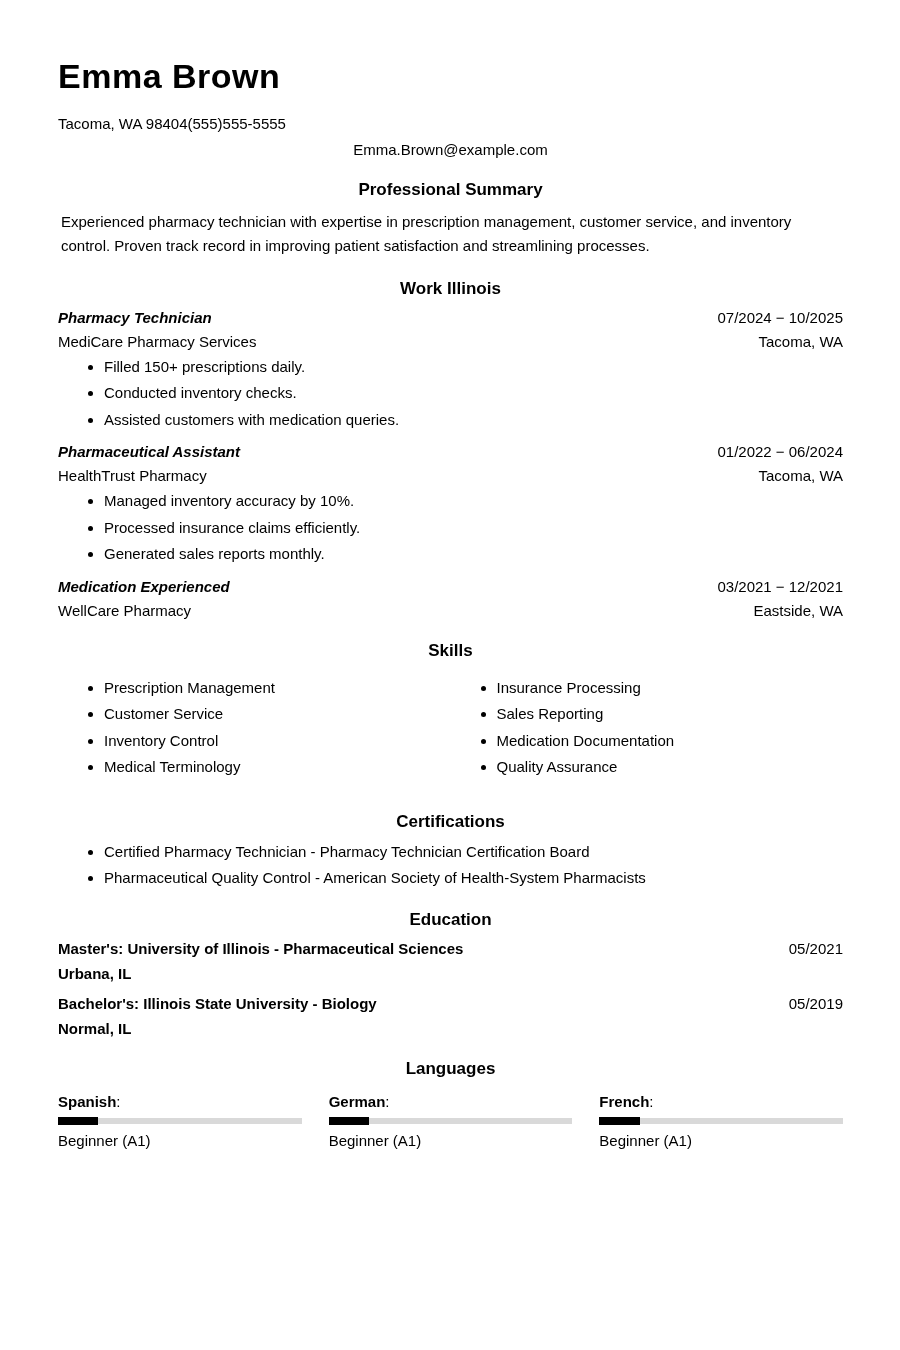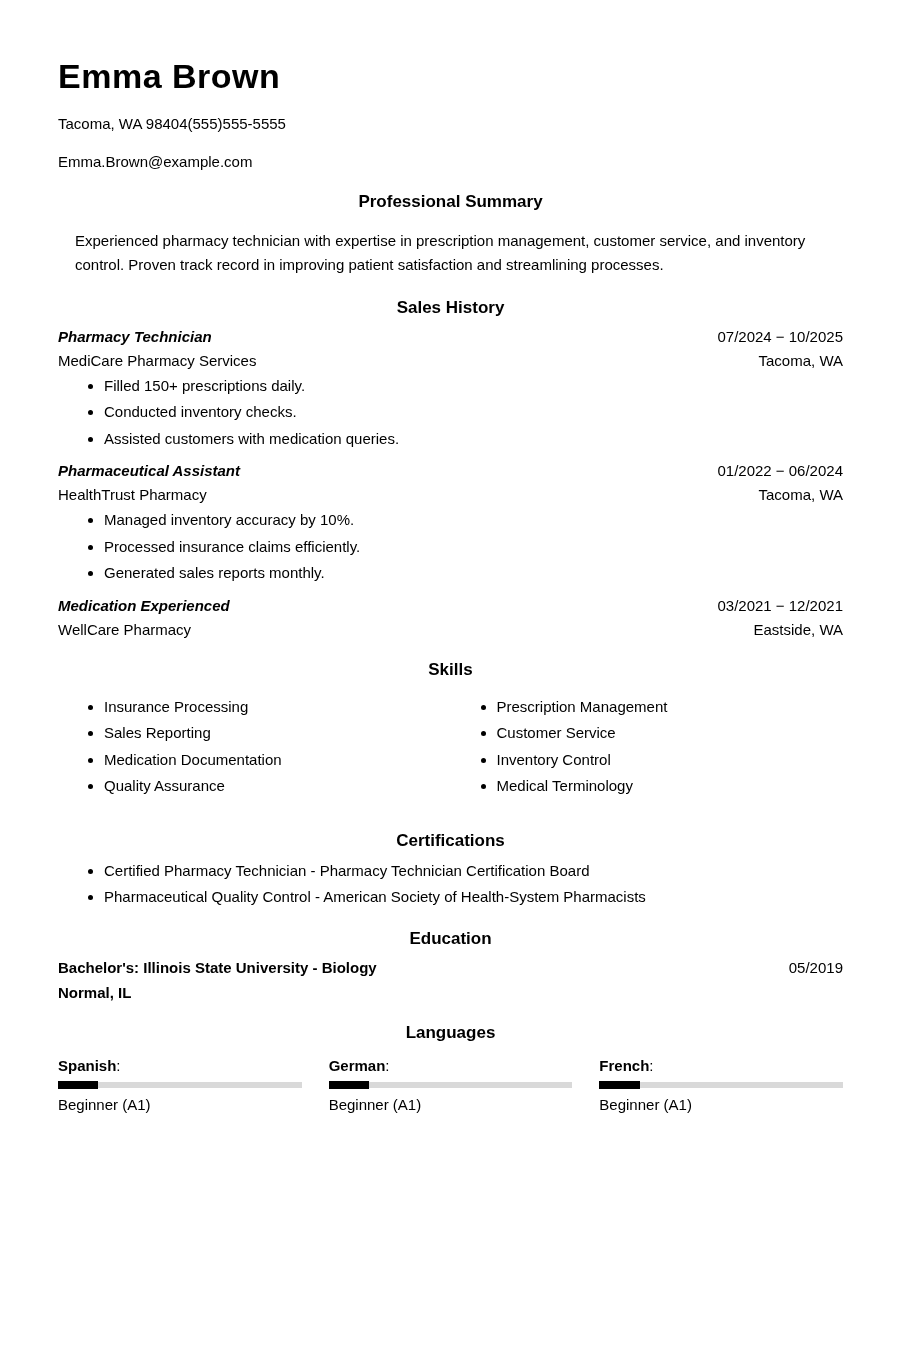--- a/index.html
+++ b/index.html
@@ -31,35 +31,35 @@
     line-height: 1.1;
   }
   .contact-row {
     display: flex;
     justify-content: flex-start;
     align-items: baseline;
     margin-top: 20px;
     font-size: 15px;
   }
   .email-row {
-    text-align: left;
-    font-size: 15px;
-    margin-top: 21px;
+    text-align: center;
+    font-size: 15px;
+    margin-top: 9px;
   }
   
   .section-title {
     text-align: center;
     font-size: 17px;
     font-weight: bold;
     margin: 22px 0 10px 0;
   }
   .summary-text {
     font-size: 15px;
     line-height: 1.55;
-    margin: 17px;
+    margin: 3px;
   }
   
   .job { margin-bottom: 4px; }
   .job-header {
     display: flex;
     justify-content: space-between;
     align-items: baseline;
     font-size: 15px;
     margin-top: 8px;
   }
@@ -139,21 +139,21 @@
   <h1 class="name">Emma Brown</h1>
   <div class="contact-row">
     <span>Tacoma, WA 98404</span>
     <span>(555)555-5555</span>
   </div>
   <div class="email-row">Emma.Brown@example.com</div>
 
   <h2 class="section-title">Professional Summary</h2>
   <p class="summary-text">Experienced pharmacy technician with expertise in prescription management, customer service, and inventory control. Proven track record in improving patient satisfaction and streamlining processes.</p>
 
-  <h2 class="section-title">Sales History</h2>
+  <h2 class="section-title">Work Illinois</h2>
   <div id="jobs-container">
   <div class="job">
     <div class="job-header">
       <span class="job-title">Pharmacy Technician</span>
       <span class="job-dates">07/2024 − 10/2025</span>
     </div>
     <div class="job-subheader">
       <span>MediCare Pharmacy Services</span>
       <span>Tacoma, WA</span>
     </div>
@@ -187,42 +187,49 @@
     </div>
     <div class="job-subheader">
       <span>WellCare Pharmacy</span>
       <span>Eastside, WA</span>
     </div>
   </div>
 </div>
 
   <h2 class="section-title">Skills</h2>
   <div class="two-col">
+    <ul class="bullets" id="skills-left">
+        <li>Prescription Management</li>
+        <li>Customer Service</li>
+        <li>Inventory Control</li>
+        <li>Medical Terminology</li>
+      </ul>
     <ul class="bullets" id="skills-right">
         <li>Insurance Processing</li>
         <li>Sales Reporting</li>
         <li>Medication Documentation</li>
         <li>Quality Assurance</li>
       </ul>
-    <ul class="bullets" id="skills-left">
-        <li>Prescription Management</li>
-        <li>Customer Service</li>
-        <li>Inventory Control</li>
-        <li>Medical Terminology</li>
-      </ul>
   </div>
 
   <h2 class="section-title">Certifications</h2>
   <ul class="bullets" id="certs-list">
       <li>Certified Pharmacy Technician - Pharmacy Technician Certification Board</li>
       <li>Pharmaceutical Quality Control - American Society of Health-System Pharmacists</li>
     </ul>
 
   <h2 class="section-title">Education</h2>
   <div id="education-container">
+  <div class="edu-entry">
+    <div class="edu-header">
+      <span class="edu-degree">Master's: University of Illinois - Pharmaceutical Sciences</span>
+      <span>05/2021</span>
+    </div>
+    <div class="edu-location">Urbana, IL</div>
+  </div>
 
   <div class="edu-entry">
     <div class="edu-header">
       <span class="edu-degree">Bachelor's: Illinois State University - Biology</span>
       <span>05/2019</span>
     </div>
     <div class="edu-location">Normal, IL</div>
   </div>
 </div>
 

